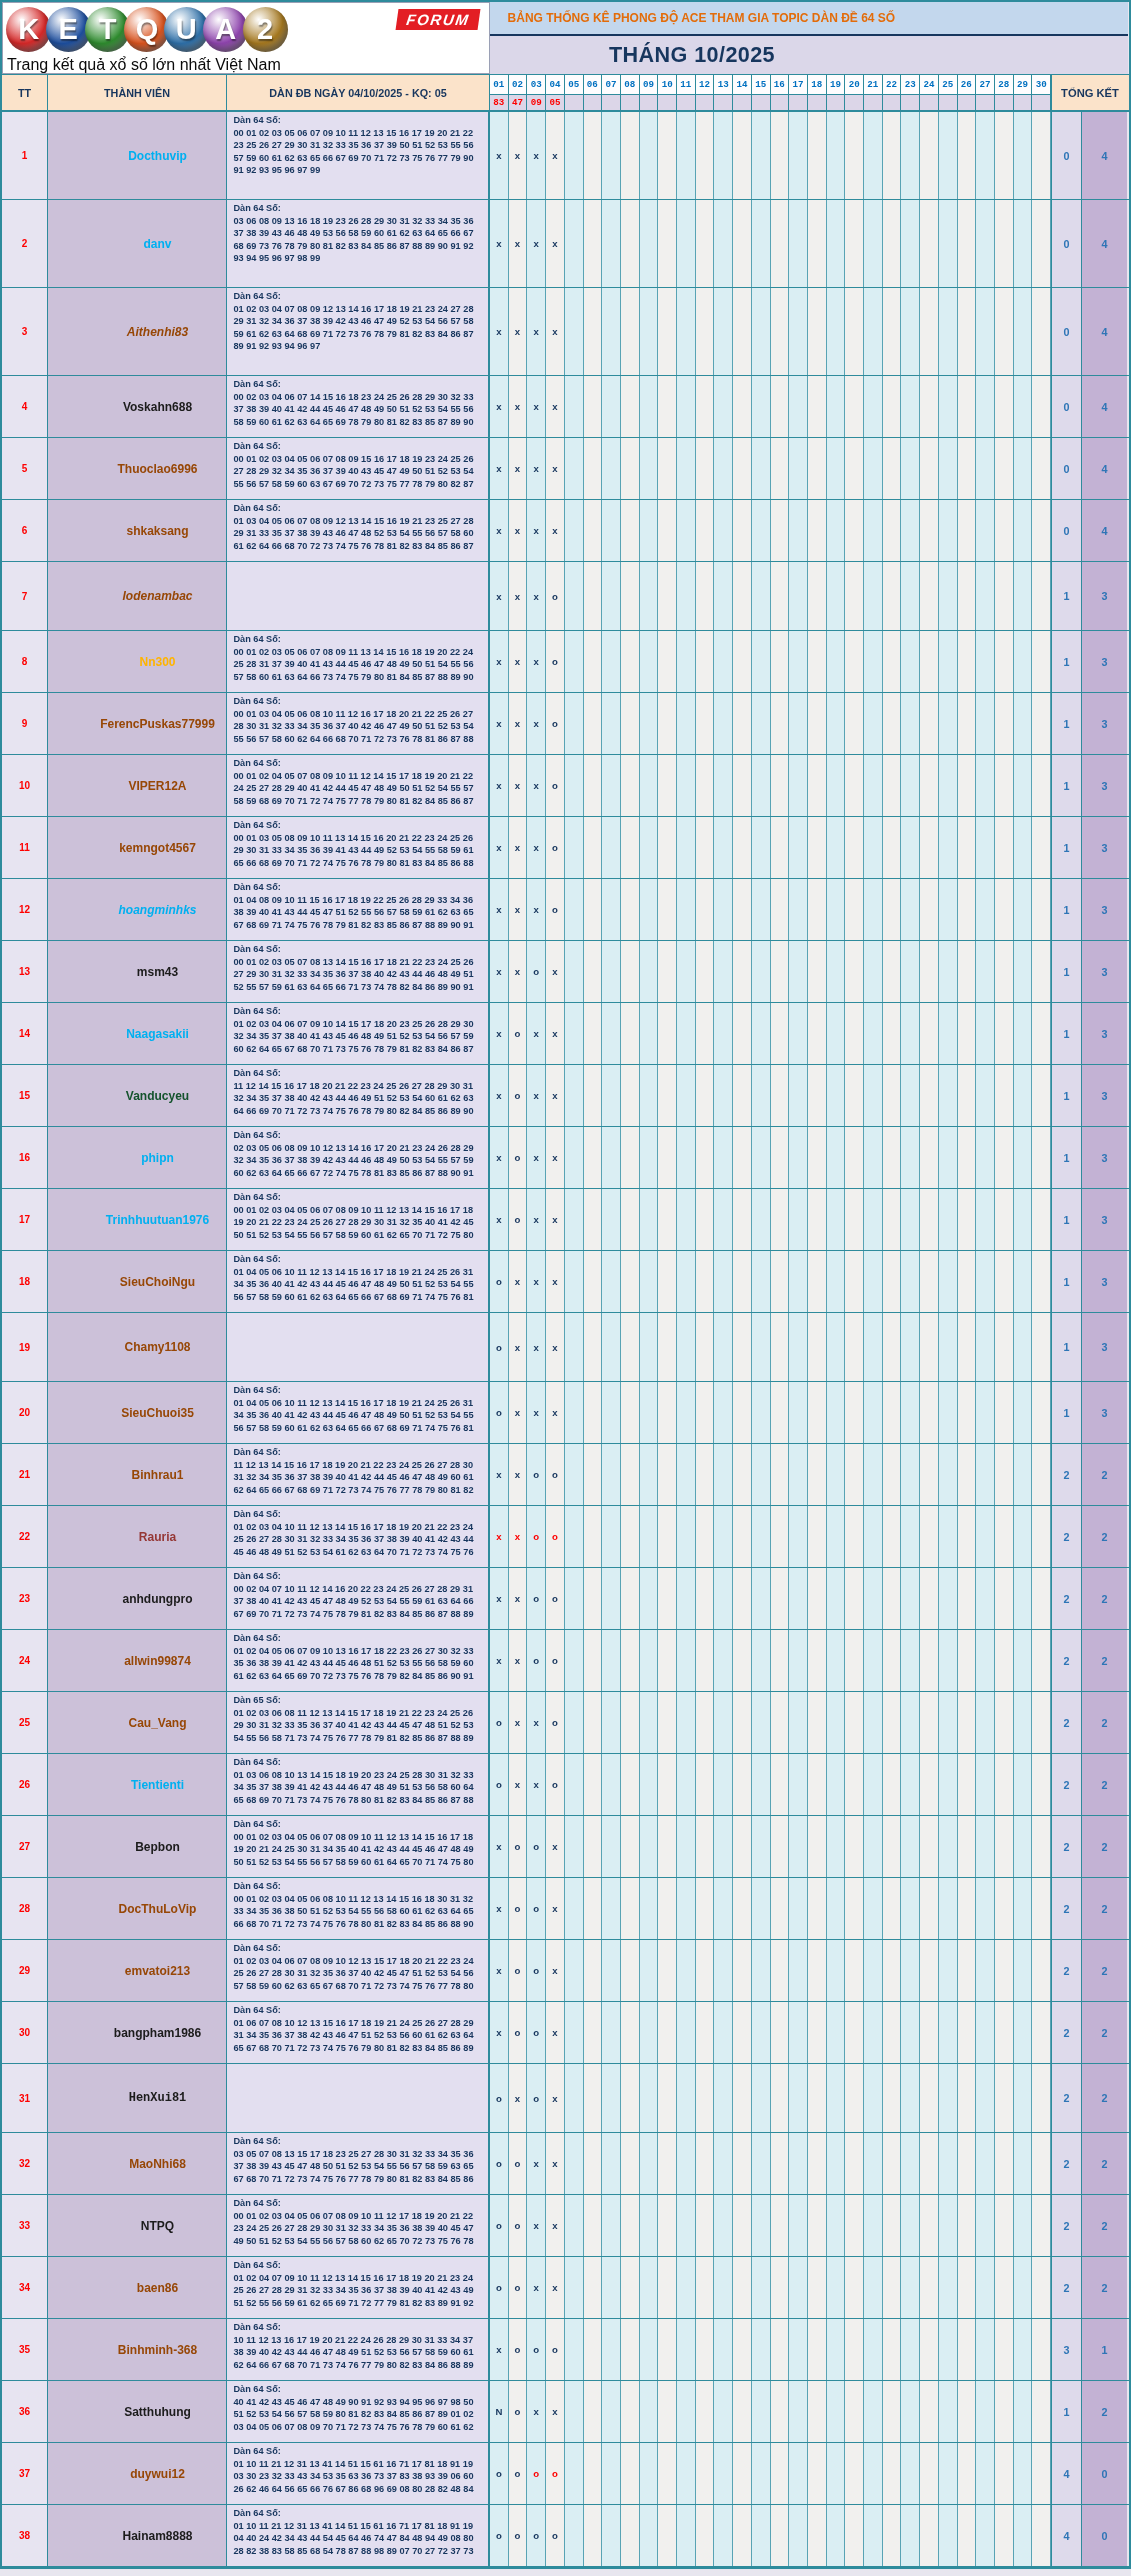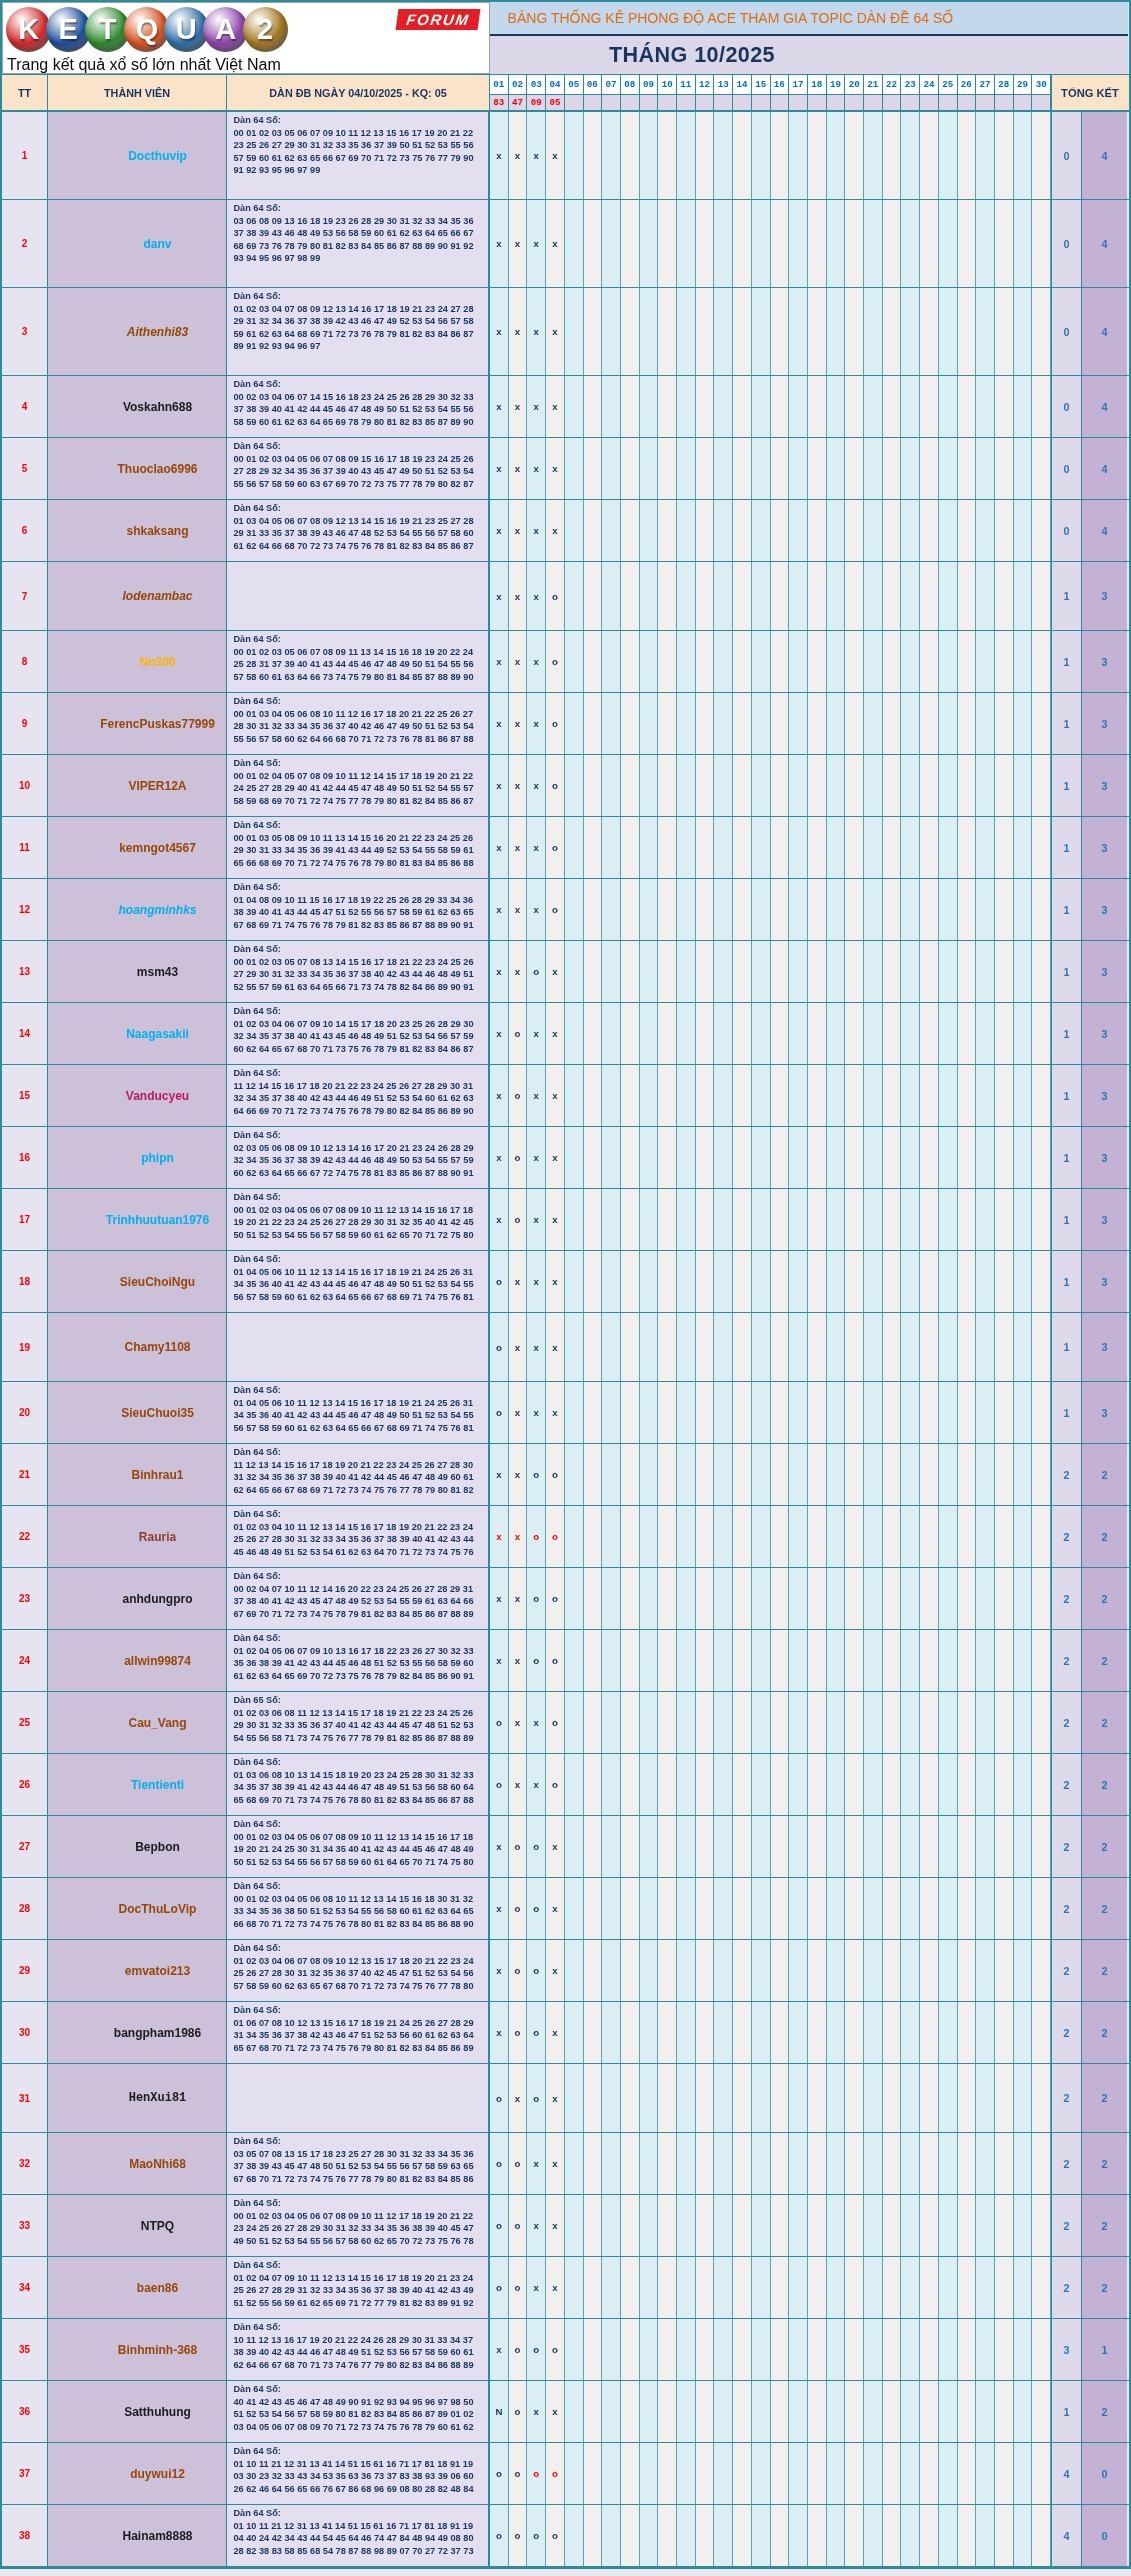--- a/index.html
+++ b/index.html
@@ -5,21 +5,21 @@
   html,body{margin:0;padding:0;background:#e8e6ef;font-family:"Liberation Sans",sans-serif;}
   .page{width:1131px;border-top:2.4px solid #2e8b9c;border-left:2.4px solid #2e8b9c;border-right:2.4px solid #2e8b9c;border-bottom:2.4px solid #2e8b9c;box-sizing:border-box;background:#e8e6ef;}
   
   .top{display:grid;grid-template-columns:488px 638px;}
   .logo-box{background:#ffffff;border:0.8px solid #9aa0b5;box-sizing:border-box;height:72px;position:relative;padding:0.8px 1.6px;}
   .balls{display:flex;align-items:center;height:50px;margin-top:0.8px;margin-left:1.6px;}
   .ball{width:45px;height:45px;border-radius:50%;margin-right:-5.6px;display:flex;align-items:center;justify-content:center;color:#fff;font-weight:bold;font-size:29px;text-shadow:0.8px 1.6px 1.6px rgba(0,0,0,.45);background:radial-gradient(circle at 35% 28%, var(--hi), var(--c) 55%, var(--lo));box-shadow:inset -2.4px -4px 6.4px rgba(0,0,0,.35);}
   .forum-badge{position:absolute;right:9.6px;top:5.6px;background:#e31e24;color:#ffffff;font-style:italic;font-weight:bold;font-size:15px;letter-spacing:1.6px;padding:1.6px 9.6px 2.4px 9.6px;transform:skewX(-8deg);}
   .tagline{font-size:16px;color:#0a0a0a;margin-top:1.6px;margin-left:2.4px;white-space:nowrap;}
   .top-right{display:flex;flex-direction:column;}
-  .banner{height:34px;background:#c3d7ed;color:#e36c0a;font-weight:normal;font-size:14px;display:flex;align-items:center;padding-left:17.6px;border-bottom:2.4px solid #17365e;box-sizing:border-box;}
+  .banner{height:34px;background:#c3d7ed;color:#e36c0a;font-weight:bold;font-size:12px;display:flex;align-items:center;padding-left:17.6px;border-bottom:2.4px solid #17365e;box-sizing:border-box;}
   .month{height:38px;background:#dbd7e9;color:#17365e;font-weight:bold;font-size:21.6px;display:flex;align-items:center;padding-left:119px;box-sizing:border-box;letter-spacing:0.4px;}
   
   .colhdr{display:grid;grid-template-columns:46px 179px 263px 561px 77px;height:38px;border-top:1.6px solid #2e8b9c;border-bottom:2.4px solid #2e8b9c;background:#fbe3ca;box-sizing:border-box;}
   .hcell{display:flex;align-items:center;justify-content:center;color:#17365e;font-weight:bold;font-size:10.8px;border-right:1.6px solid #2e8b9c;}
   .h-days{display:grid;grid-template-columns:repeat(30,1fr);}
   .dcol{border-right:0.8px solid #2e8b9c;display:flex;flex-direction:column;font-family:Liberation Mono, monospace;}
   .dn{height:19px;background:#fdfdfe;color:#0070c0;font-weight:bold;font-size:9.2px;display:flex;align-items:center;justify-content:center;border-bottom:0.8px solid #2e8b9c;}
   .dr{flex:1;background:#dcd6e8;color:#fe0000;font-weight:bold;font-size:9.2px;display:flex;align-items:center;justify-content:center;}
   .h-total{display:flex;align-items:center;justify-content:center;color:#17365e;font-weight:bold;font-size:11.2px;border-left:0.8px solid #2e8b9c;}
   
@@ -814,21 +814,21 @@
           <div class="dc alt"></div>
           <div class="dc"></div>
           <div class="dc alt"></div>
         </div>
     <div class="c-t1">1</div>
     <div class="c-t2">3</div>
   </div>
 
   <div class="row h3">
     <div class="c-tt">15</div>
-    <div class="c-name" style="color: #be185d;">Vanducyeu</div>
+    <div class="c-name" style="color: #14532d;">Vanducyeu</div>
     <div class="c-nums">
           <div>Dàn 64 Số:</div>
           <div>11 12 14 15 16 17 18 20 21 22 23 24 25 26 27 28 29 30 31</div>
           <div>32 34 35 37 38 40 42 43 44 46 49 51 52 53 54 60 61 62 63</div>
           <div>64 66 69 70 71 72 73 74 75 76 78 79 80 82 84 85 86 89 90</div>
         </div>
     <div class="c-days">
           <div class="dc">x</div>
           <div class="dc alt">o</div>
           <div class="dc">x</div>

